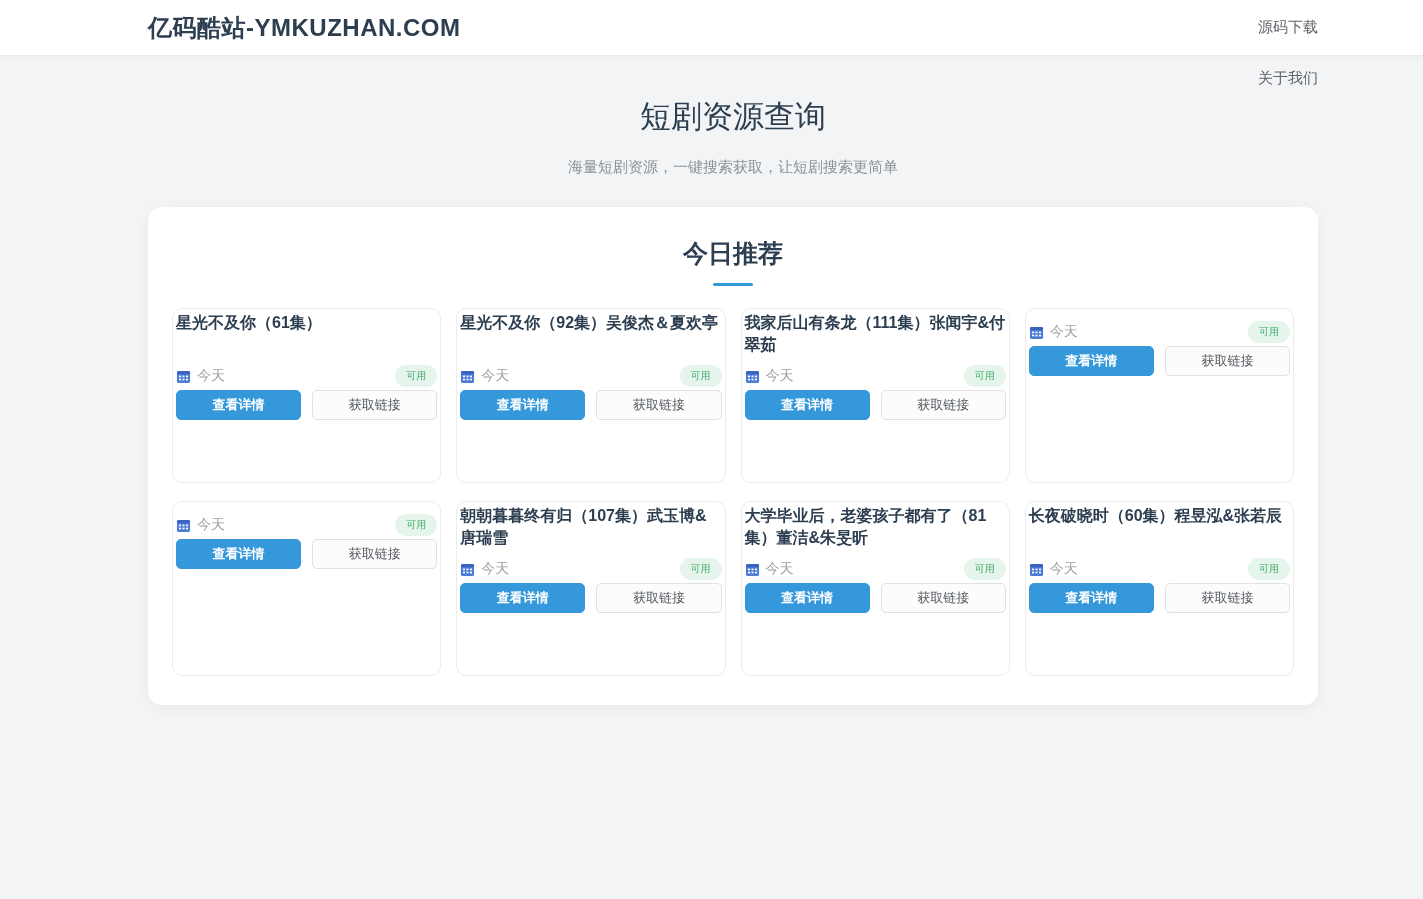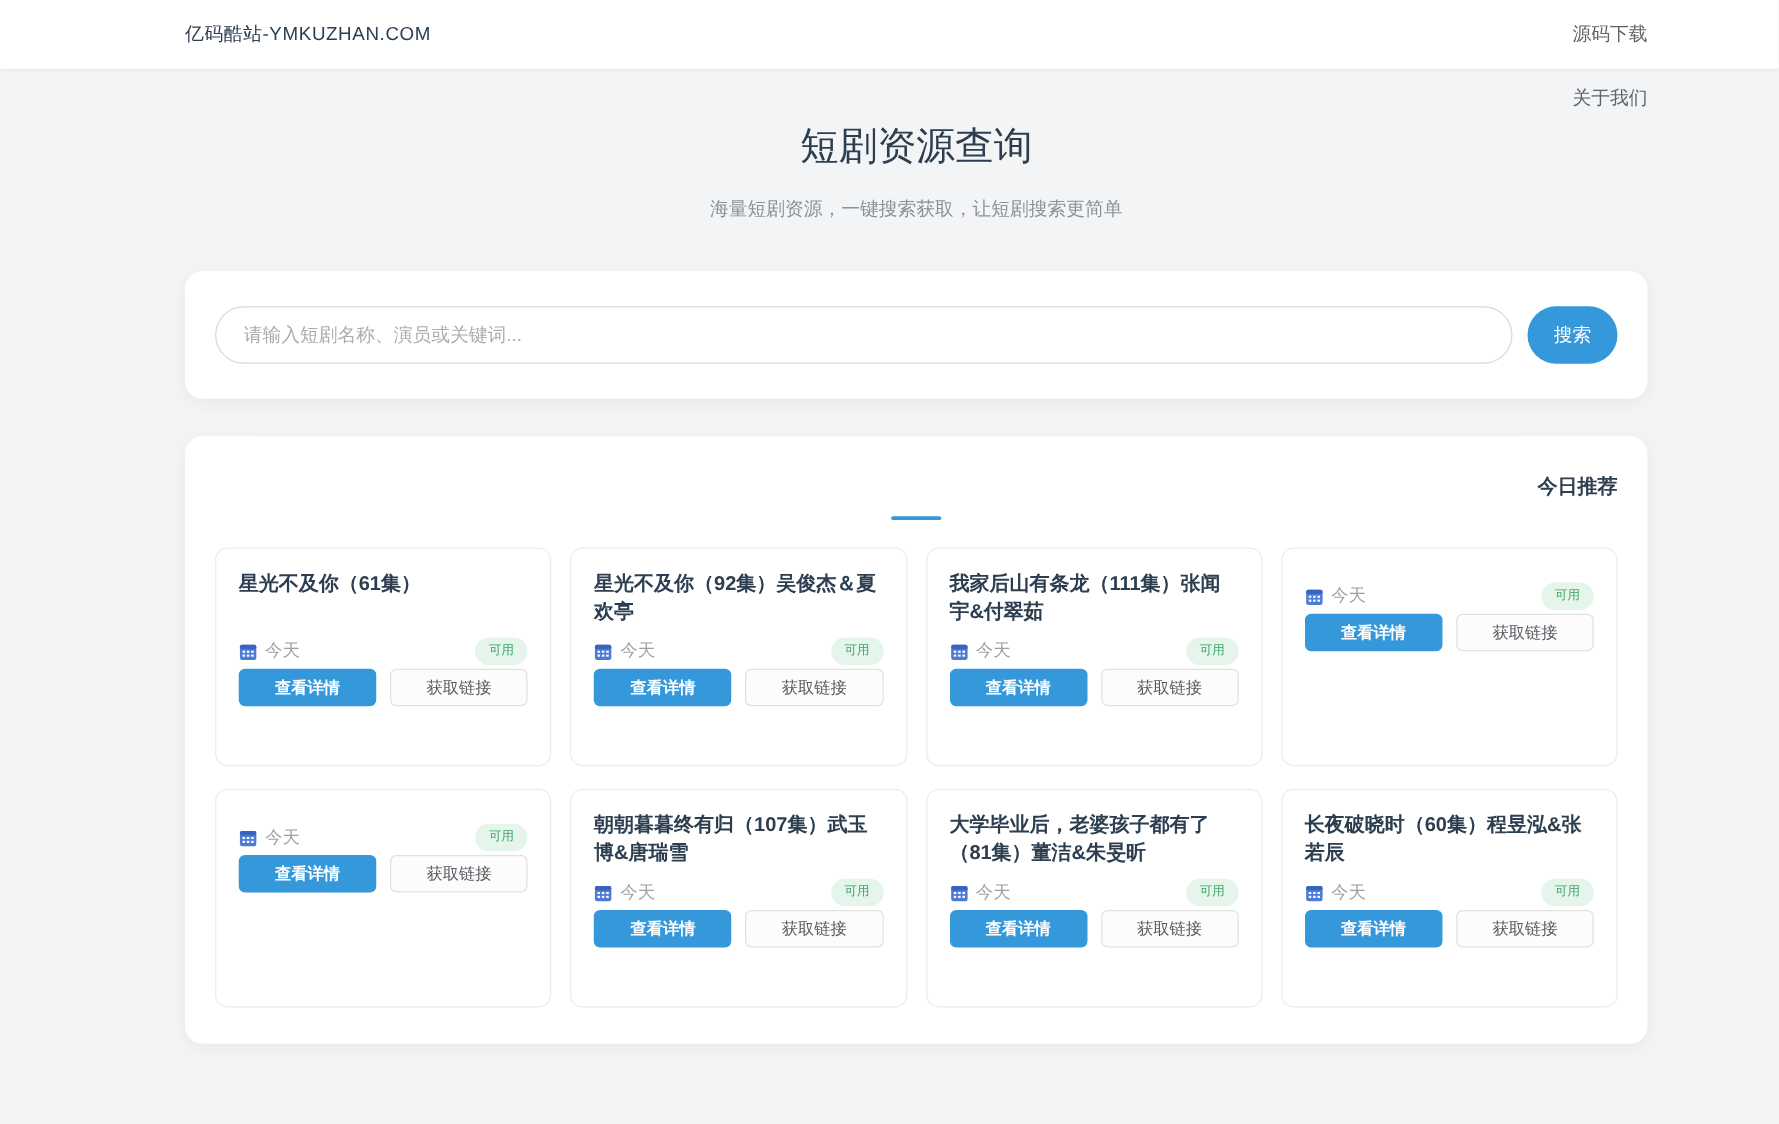--- a/index.html
+++ b/index.html
@@ -17,21 +17,21 @@
     height: 56px;
     background: #ffffff;
     border-bottom: 1px solid #ebebeb;
     box-shadow: 0 1px 4px rgba(0,0,0,0.04);
   }
   .header-inner {
     height: 100%;
     display: flex; align-items: center; justify-content: space-between;
   }
   .logo {
-    font-size: 15px; font-weight: normal; color: #2c3e50; letter-spacing: 0.5px;
+    font-size: 24px; font-weight: bold; color: #2c3e50; letter-spacing: 0.5px;
   }
   .nav { display: flex; gap: 32px; flex-direction: column; }
   .nav a {
     font-size: 15px; color: #5f6368; text-decoration: none; cursor: pointer;
   }
 
   
   .hero { text-align: center; padding-top: 40px; }
   .hero-title { font-size: 31px; font-weight: normal; color: #2c3e50; }
   .hero-subtitle { margin-top: 20px; font-size: 15px; color: #8a9299; }
@@ -58,35 +58,35 @@
   .search-btn {
     width: 72px; height: 46px;
     border: none; border-radius: 23px;
     background: #3498db; color: #ffffff;
     font-size: 15px; cursor: pointer;
     font-family: "Liberation Sans", "DejaVu Sans", sans-serif;
   }
 
   
   .recommend-panel { margin-top: 30px; padding: 30px 24px 29px; }
-  .section-title { text-align: right; font-size: 16px; font-weight: bold; color: #2c3e50; }
+  .section-title { text-align: center; font-size: 25px; font-weight: bold; color: #2c3e50; }
   .section-underline { width: 40px; height: 3px; background: #3498db; margin: 13px auto 0; border-radius: 2px; }
 
   .card-grid {
     margin-top: 22px;
     display: grid;
     grid-template-columns: repeat(4, 1fr);
     gap: 18px 15px;
   }
   .drama-card {
     height: 175px;
     background: #ffffff;
     border: 1px solid #ececec;
     border-radius: 10px;
-    padding: 18px;
+    padding: 3px;
     display: flex; flex-direction: column;
   }
   .drama-title {
     font-size: 16px; font-weight: bold; color: #2c3e50;
     line-height: 22px; min-height: 44px;
   }
   .drama-meta {
     margin-top: 9px;
     display: flex; align-items: center; justify-content: space-between;
   }
@@ -119,24 +119,20 @@
     </div>
   </div>
 </div>
 
 <div class="container">
   <div class="hero">
     <div class="hero-title">短剧资源查询</div>
     <div class="hero-subtitle">海量短剧资源，一键搜索获取，让短剧搜索更简单</div>
   </div>
 
-  <div class="panel search-panel">
-    <input class="search-input" type="text" placeholder="请输入短剧名称、演员或关键词..." style="">
-    <button class="search-btn">搜索</button>
-  </div>
 
   <div class="panel recommend-panel">
     <div class="section-title">今日推荐</div>
     <div class="section-underline"></div>
 
     <div class="card-grid">
 
         <div class="drama-card">
           <div class="drama-title">星光不及你（61集）</div>
           <div class="drama-meta">

